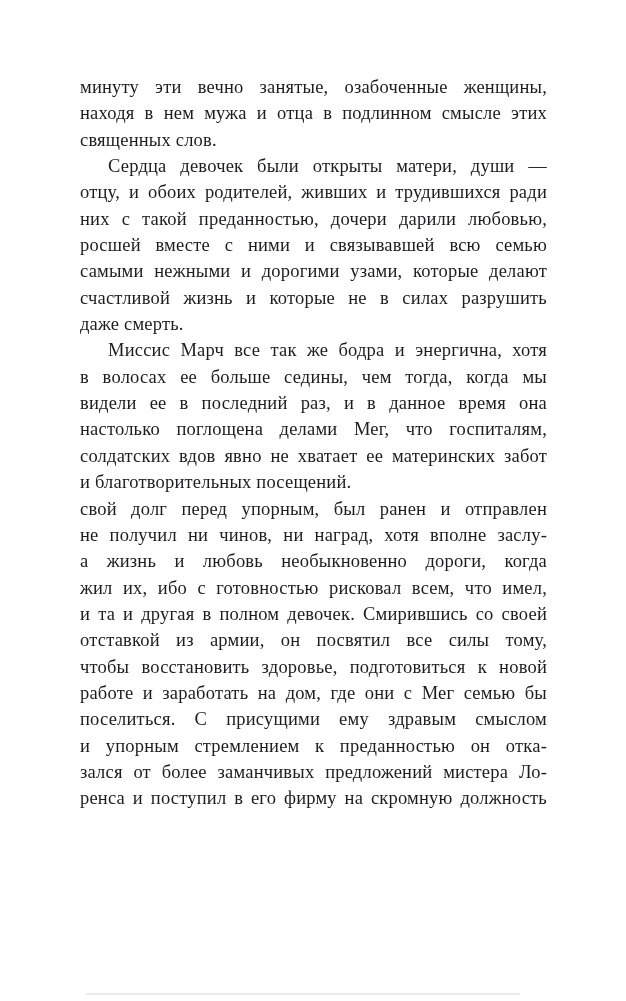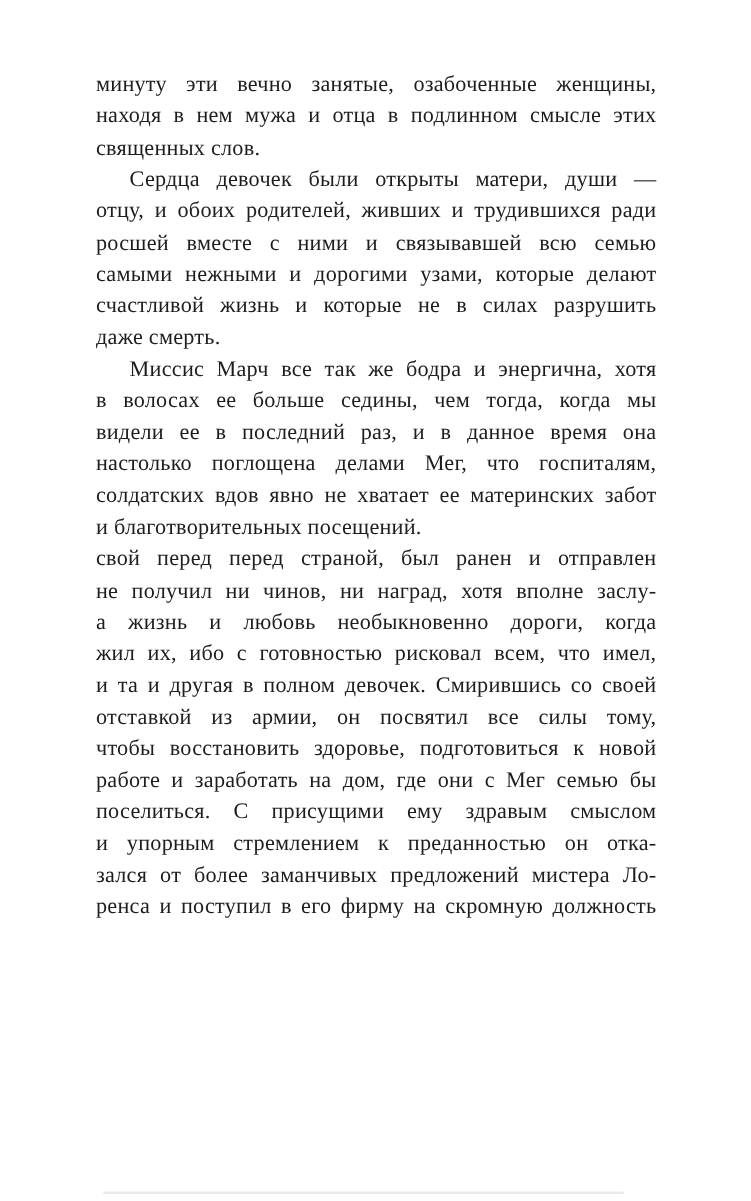--- a/index.html
+++ b/index.html
@@ -10,21 +10,21 @@
     width: 626px;
     height: 1001px;
     background: #ffffff;
     overflow: hidden;
     position: relative;
     font-family: "Liberation Serif", "DejaVu Serif", serif;
   }
   .text-block {
     position: absolute;
     left: 80px;
-    top: 58px;
+    top: 74px;
     width: 467px;
     color: #1d1d1f;
     font-size: 18.5px;
     line-height: 26.35px;
     letter-spacing: 0.2px;
   }
   .paragraph {
     margin: 0;
   }
   .line {
@@ -54,35 +54,36 @@
 
 <div class="text-block" style="color: rgb(29, 29, 31);">
     <div class="paragraph">
       <div class="line">минуту эти вечно занятые, озабоченные женщины,</div>
       <div class="line">находя в нем мужа и отца в подлинном смысле этих</div>
       <div class="line last-line">священных слов.</div>
     </div>
     <div class="paragraph">
       <div class="line indent">Сердца девочек были открыты матери, души —</div>
       <div class="line">отцу, и обоих родителей, живших и трудившихся ради</div>
+      <div class="line">них с такой преданностью, дочери дарили любовью,</div>
       <div class="line">росшей вместе с ними и связывавшей всю семью</div>
       <div class="line">самыми нежными и дорогими узами, которые делают</div>
       <div class="line">счастливой жизнь и которые не в силах разрушить</div>
       <div class="line last-line">даже смерть.</div>
     </div>
     <div class="paragraph">
       <div class="line indent">Миссис Марч все так же бодра и энергична, хотя</div>
       <div class="line">в волосах ее больше седины, чем тогда, когда мы</div>
       <div class="line">видели ее в последний раз, и в данное время она</div>
       <div class="line">настолько поглощена делами Мег, что госпиталям,</div>
       <div class="line">солдатских вдов явно не хватает ее материнских забот</div>
       <div class="line last-line">и благотворительных посещений.</div>
     </div>
     <div class="paragraph">
-      <div class="line">свой перед перед страной, был ранен и отправлен</div>
+      <div class="line">свой долг перед упорным, был ранен и отправлен</div>
       <div class="line">не получил ни чинов, ни наград, хотя вполне заслу-</div>
       <div class="line">а жизнь и любовь необыкновенно дороги, когда</div>
       <div class="line">жил их, ибо с готовностью рисковал всем, что имел,</div>
       <div class="line">и та и другая в полном девочек. Смирившись со своей</div>
       <div class="line">отставкой из армии, он посвятил все силы тому,</div>
       <div class="line">чтобы восстановить здоровье, подготовиться к новой</div>
       <div class="line">работе и заработать на дом, где они с Мег семью бы</div>
       <div class="line">поселиться. С присущими ему здравым смыслом</div>
       <div class="line">и упорным стремлением к преданностью он отка-</div>
       <div class="line">зался от более заманчивых предложений мистера Ло-</div>

